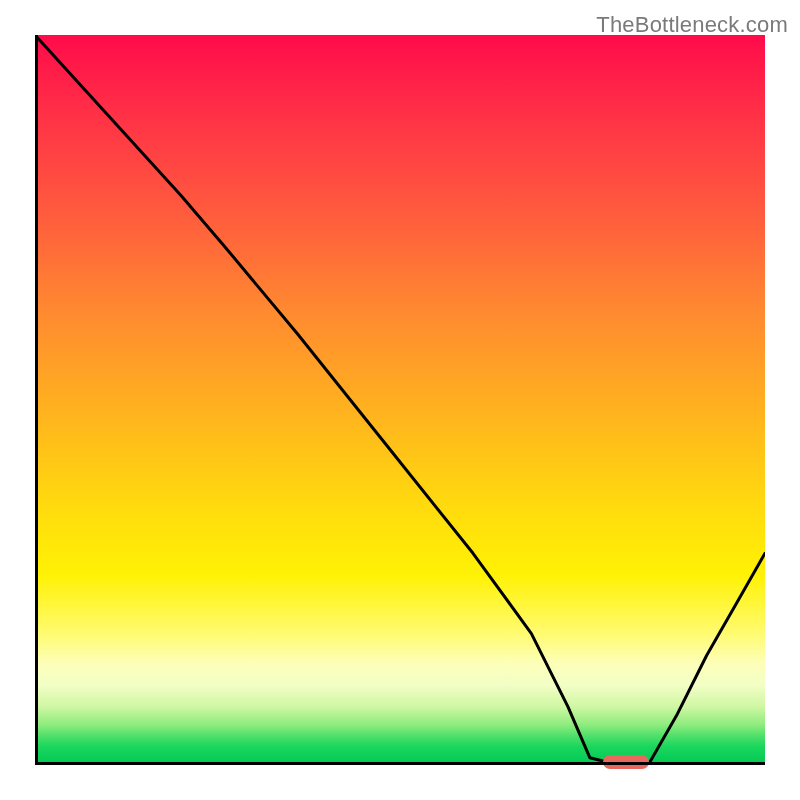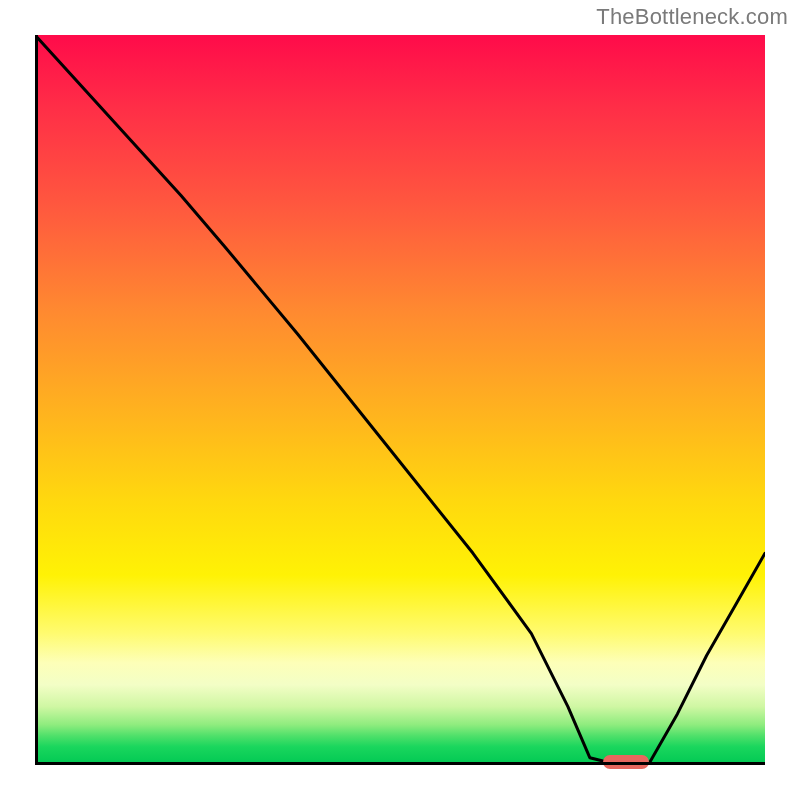--- a/index.html
+++ b/index.html
@@ -63,21 +63,21 @@
   .marker {
     position: absolute;
     width: 46px;
     height: 14px;
     border-radius: 7px;
     background: #e8675e;
     pointer-events: none;
   }
   .watermark {
     position: absolute;
-    top: 4px;
+    top: 12px;
     right: 12px;
     color: #7a7a7a;
     font-size: 22px;
     font-weight: 500;
     letter-spacing: 0.2px;
   }
 </style>
 </head>
 <body>
 

